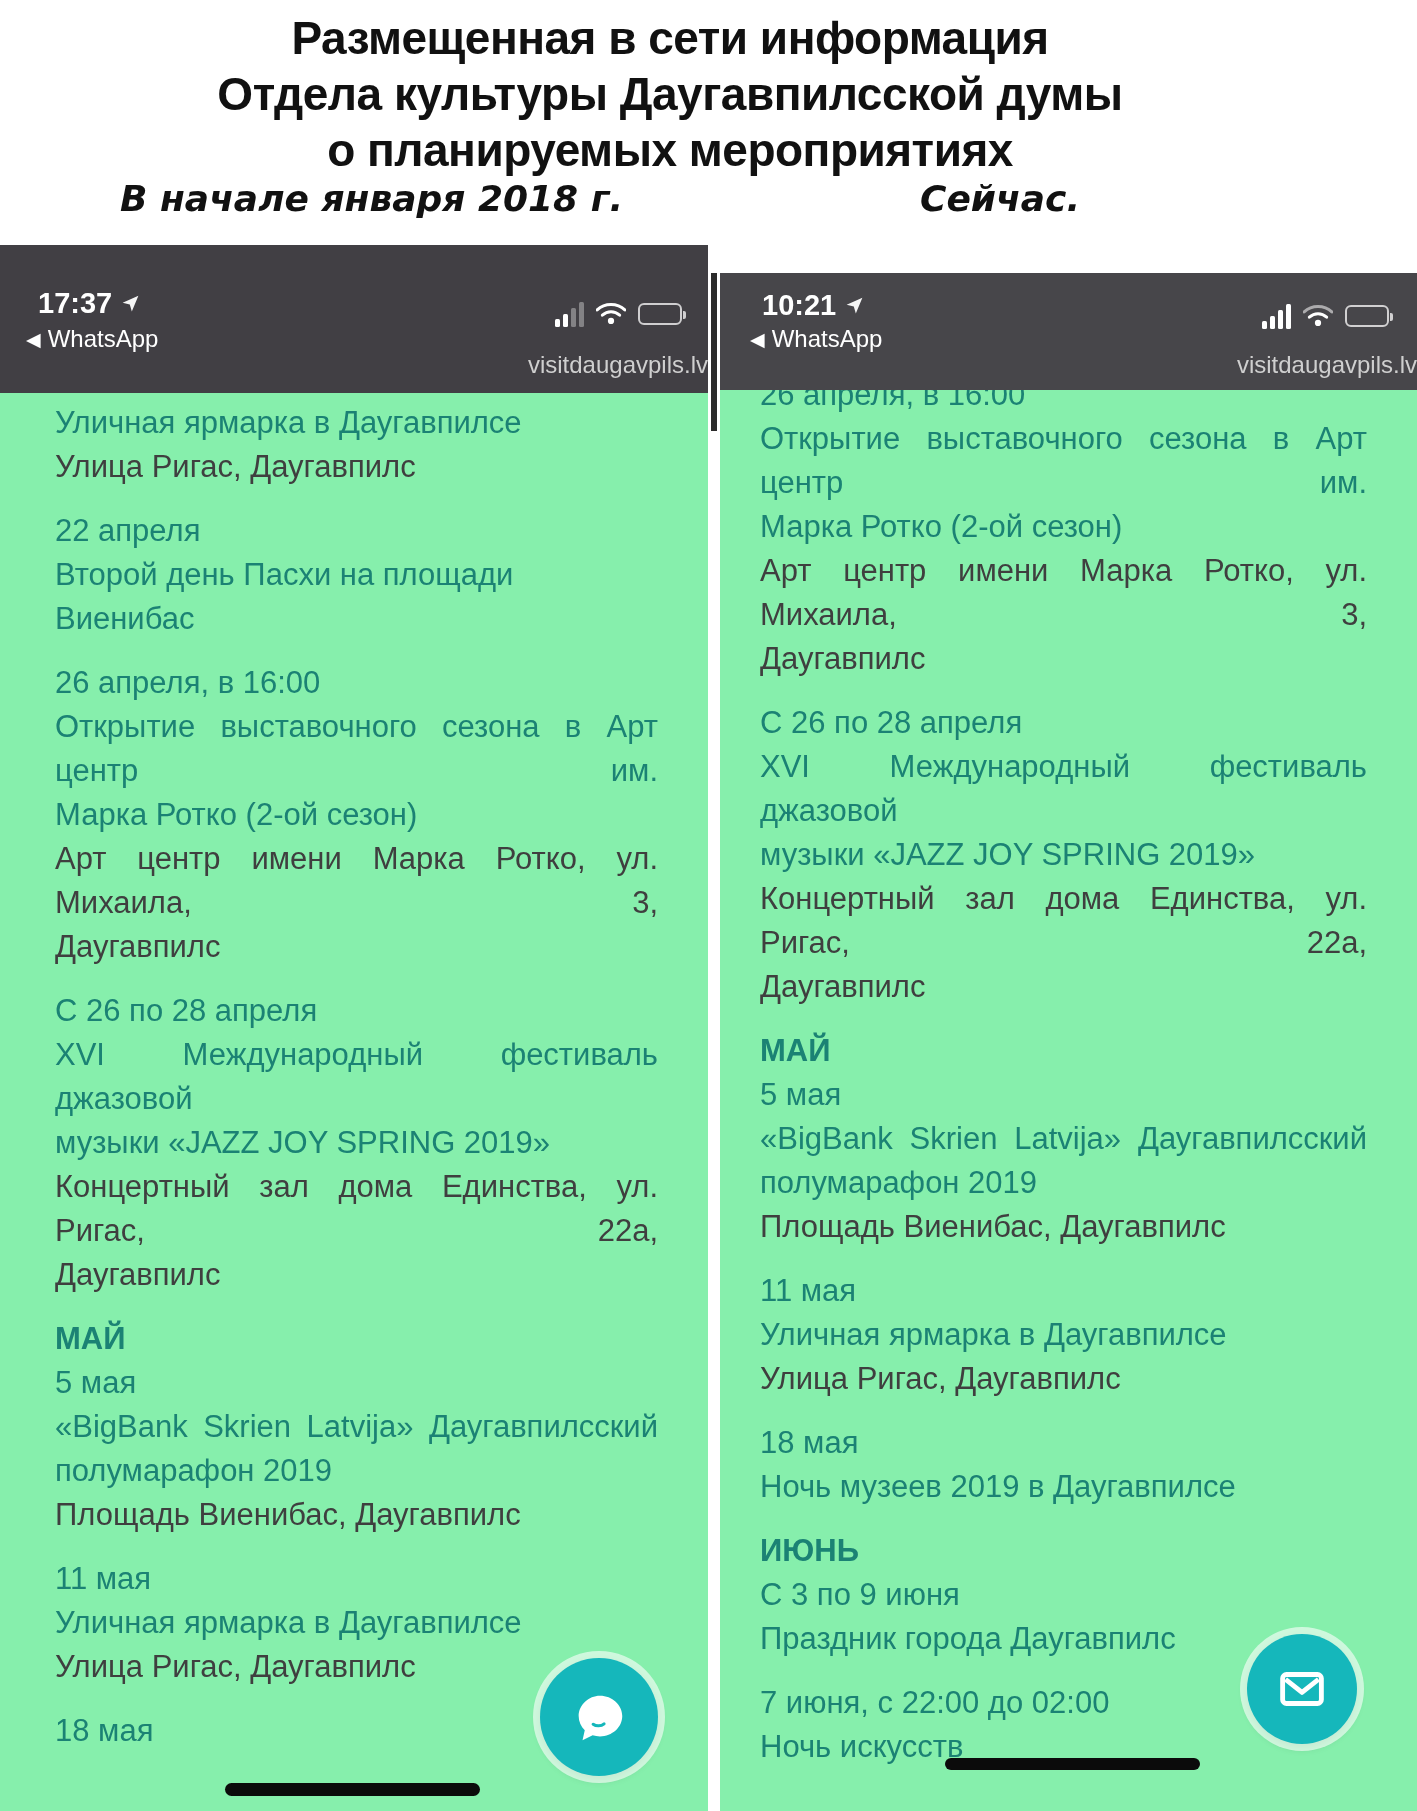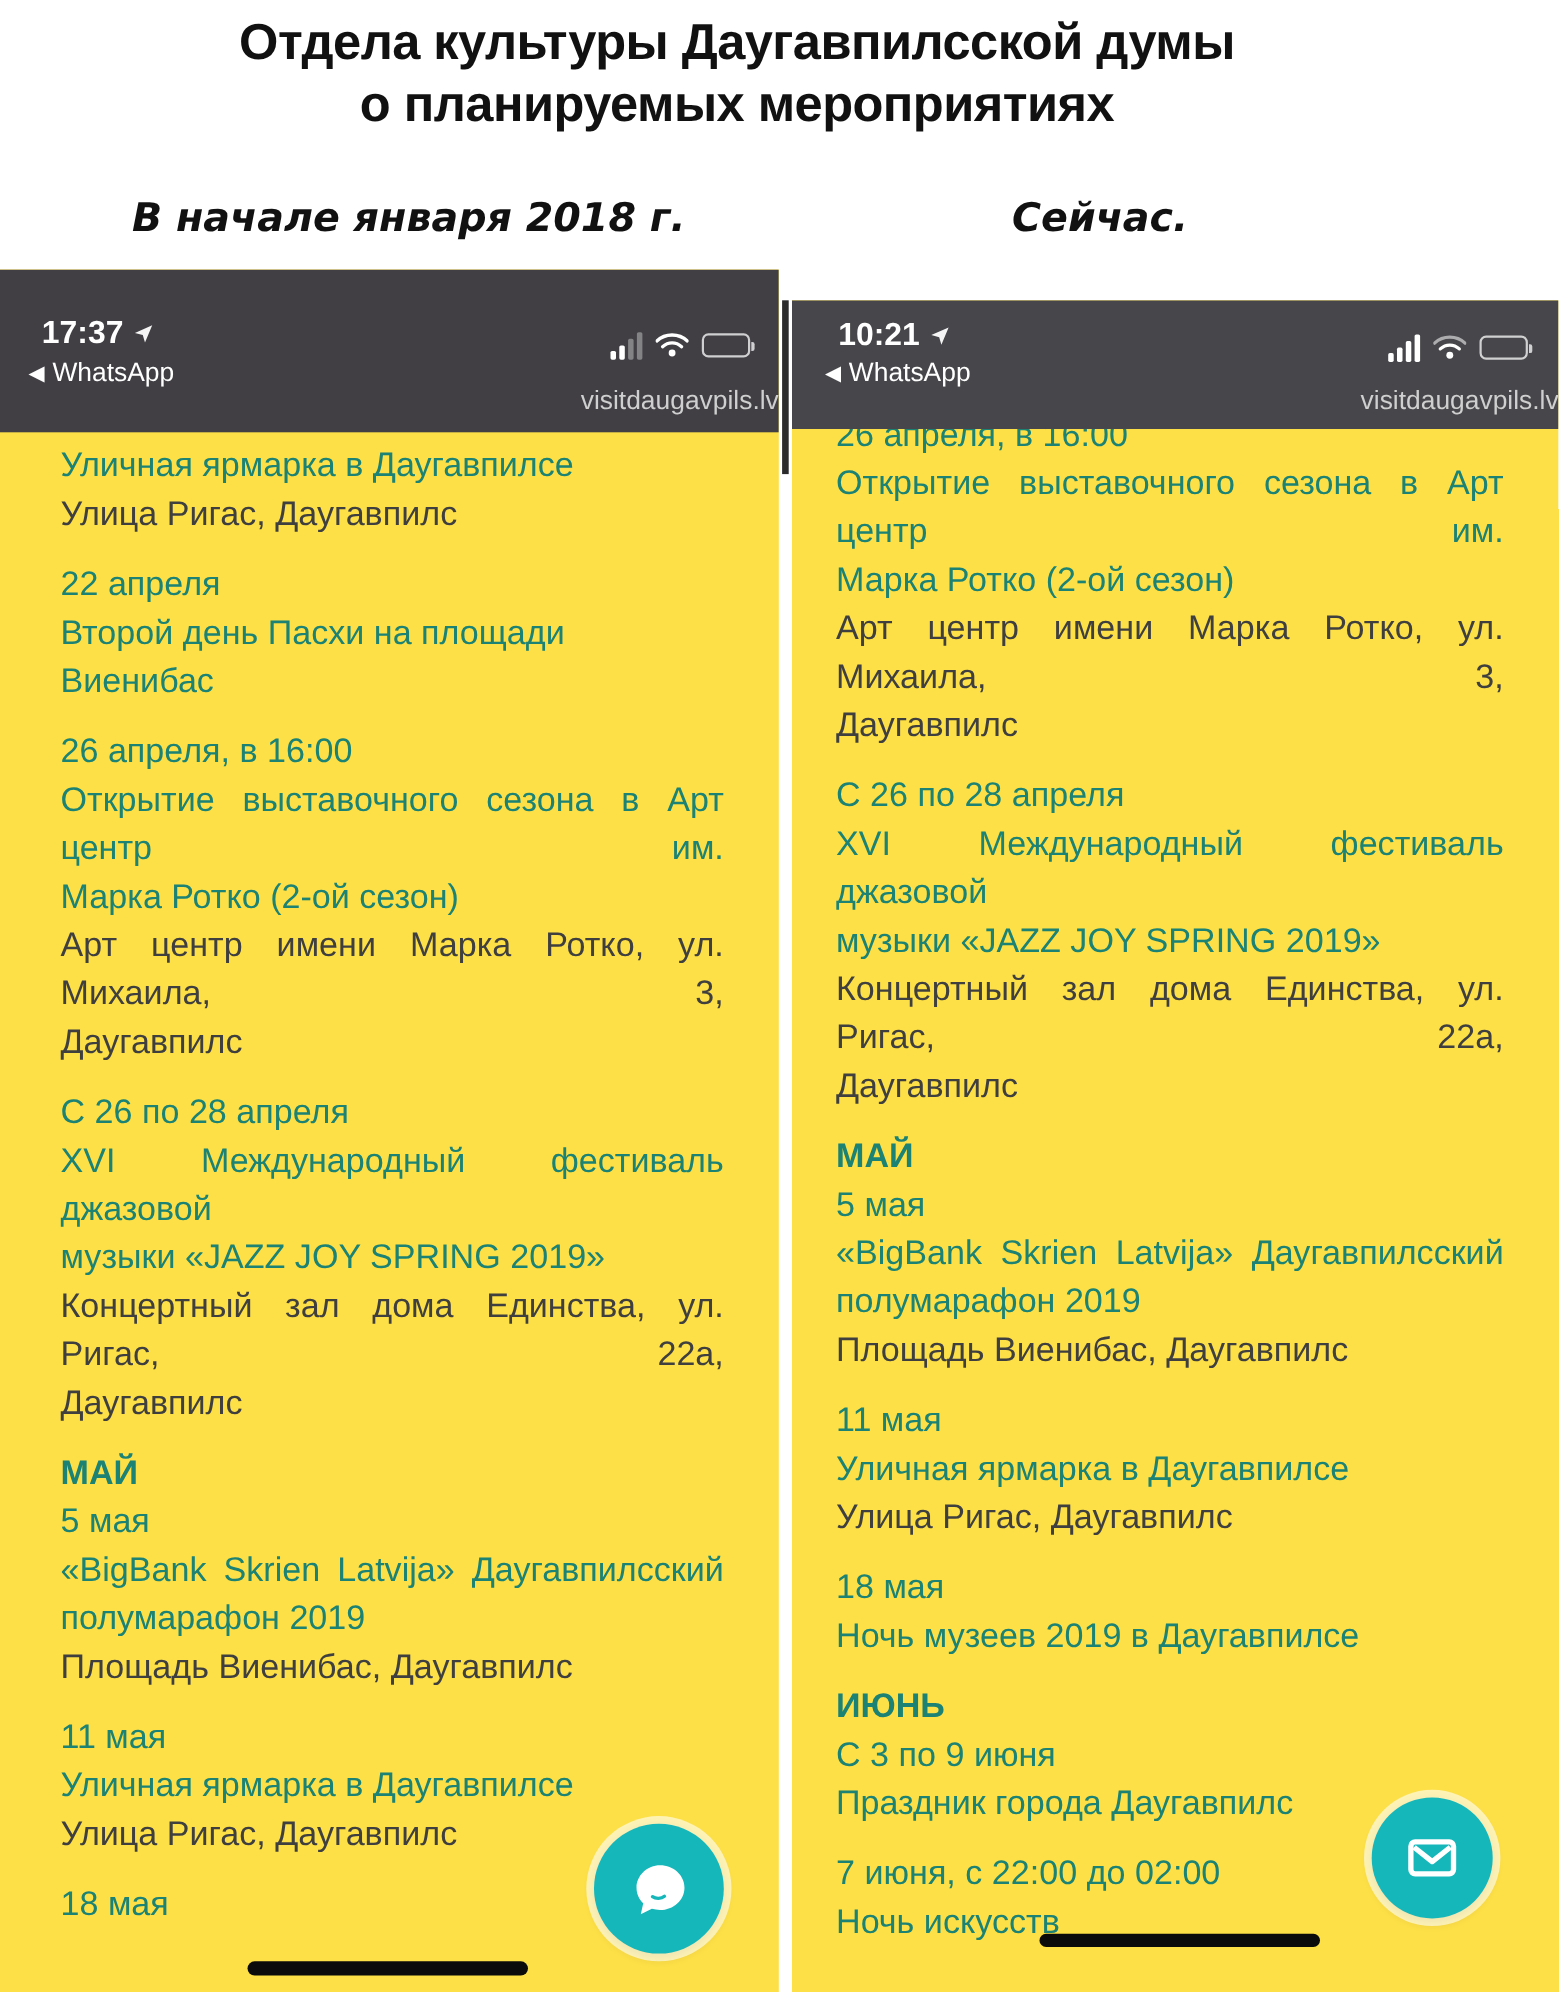--- a/index.html
+++ b/index.html
@@ -8,21 +8,21 @@
 
   
   .title{position:absolute;left:0;top:10px;width:1340px;text-align:center;
          font-weight:700;font-size:46px;line-height:56px;color:#111;letter-spacing:-.5px;}
   .caption{position:absolute;top:178px;font-family:"DejaVu Sans",sans-serif;
            font-style:italic;font-weight:700;font-size:36px;color:#111;}
   .cap-left{left:120px;width:600px;}
   .cap-right{left:920px;width:270px;}
 
   
-  .phone{position:absolute;background:#fde047;overflow:hidden;}
+  .phone{position:absolute;background:#86efac;overflow:hidden;}
   .phone-left{left:0;top:245px;width:708px;height:1566px;}
   .phone-right{left:720px;top:273px;width:697px;height:1538px;}
 
   .statusbar{position:absolute;left:0;top:0;right:0;z-index:2;}
   .phone-left  .statusbar{height:148px;background:var(--statusbar-left,#413F44);}
   .phone-right .statusbar{height:117px;background:var(--statusbar-right,#47464A);}
 
   .sb-time{position:absolute;color:#fff;font-size:29px;font-weight:600;display:flex;align-items:center;gap:8px;}
   .phone-left  .sb-time{left:38px;top:42px;}
   .phone-right .sb-time{left:42px;top:16px;}
@@ -82,20 +82,21 @@
   .homebar-left{left:225px;top:1783px;width:255px;height:13px;}
   .homebar-right{left:945px;top:1758px;width:255px;height:12px;border-radius:6px;}
   .edge-line{position:absolute;left:711px;top:273px;width:6px;height:158px;background:#2B2B2B;z-index:3;}
 </style>
 </head>
 <body>
 
 <div class="page">
 
   <div class="title">
+    <div>Размещенная в сети информация</div>
     <div>Отдела культуры Даугавпилсской думы</div>
     <div>о планируемых мероприятиях</div>
   </div>
   <div class="caption cap-left">В начале января 2018 г.</div>
   <div class="caption cap-right">Сейчас.</div>
 
   <section class="phone phone-left">
     <header class="statusbar">
       <div class="sb-time">
         <span>17:37</span>

